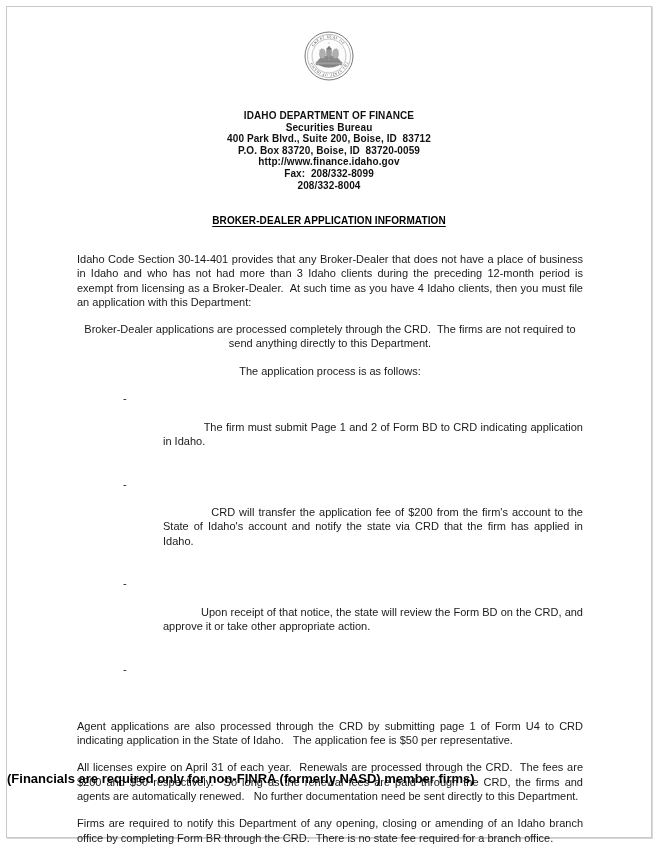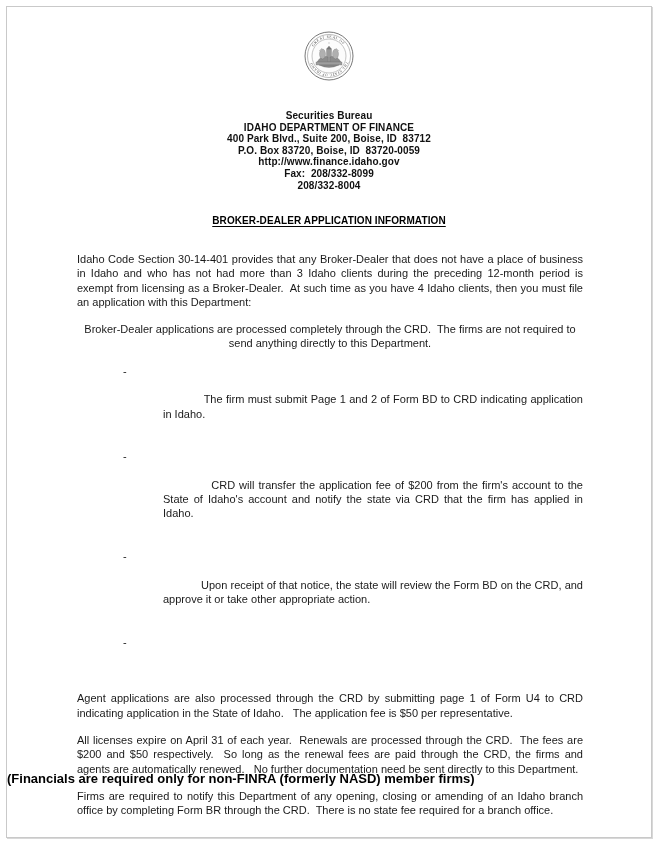--- a/index.html
+++ b/index.html
@@ -174,39 +174,40 @@
             <rect x="24" y="62" width="52" height="6" fill="#9e9e9e"></rect>
             <path d="M30 68 q20 10 40 0 z" fill="#878787"></path>
           </g>
           <g stroke="#6a6a6a" stroke-width="0.6" fill="none">
             <path d="M30 40 l6 -6 M70 40 l-6 -6 M50 26 l0 -4"></path>
           </g>
         </svg>
       </div>
 
       <div class="header-block">
+        <div>IDAHO DEPARTMENT OF FINANCE</div>
         <div>Securities Bureau</div>
-        <div>IDAHO DEPARTMENT OF FINANCE</div>
         <div>400 Park Blvd., Suite 200, Boise, ID  83712</div>
         <div>P.O. Box 83720, Boise, ID  83720-0059</div>
         <div>http://www.finance.idaho.gov</div>
         <div>Fax:  208/332-8099</div>
         <div>208/332-8004</div>
       </div>
 
       <div class="doc-title">
         <span>BROKER-DEALER APPLICATION INFORMATION</span>
       </div>
 
       <div id="body-col">
 
         <p class="para">Idaho Code Section 30-14-401 provides that any Broker-Dealer that does not have a place of business in Idaho and who has not had more than 3 Idaho clients during the preceding 12-month period is exempt from licensing as a Broker-Dealer.  At such time as you have 4 Idaho clients, then you must file an application with this Department:</p>
 
         <p class="para ragged">Broker-Dealer applications are processed completely through the CRD.  The firms are not required to send anything directly to this Department.</p>
 
+        <p class="para ragged">The application process is as follows:</p>
 
         <ul class="steps">
           <li>
             <span class="dash">-</span>
             <span>The firm must submit Page 1 and 2 of Form BD to CRD indicating application in Idaho.</span>
           </li>
           <li>
             <span class="dash">-</span>
             <span>CRD will transfer the application fee of $200 from the firm's account to the State of Idaho's account and notify the state via CRD that the firm has applied in Idaho.</span>
           </li>

